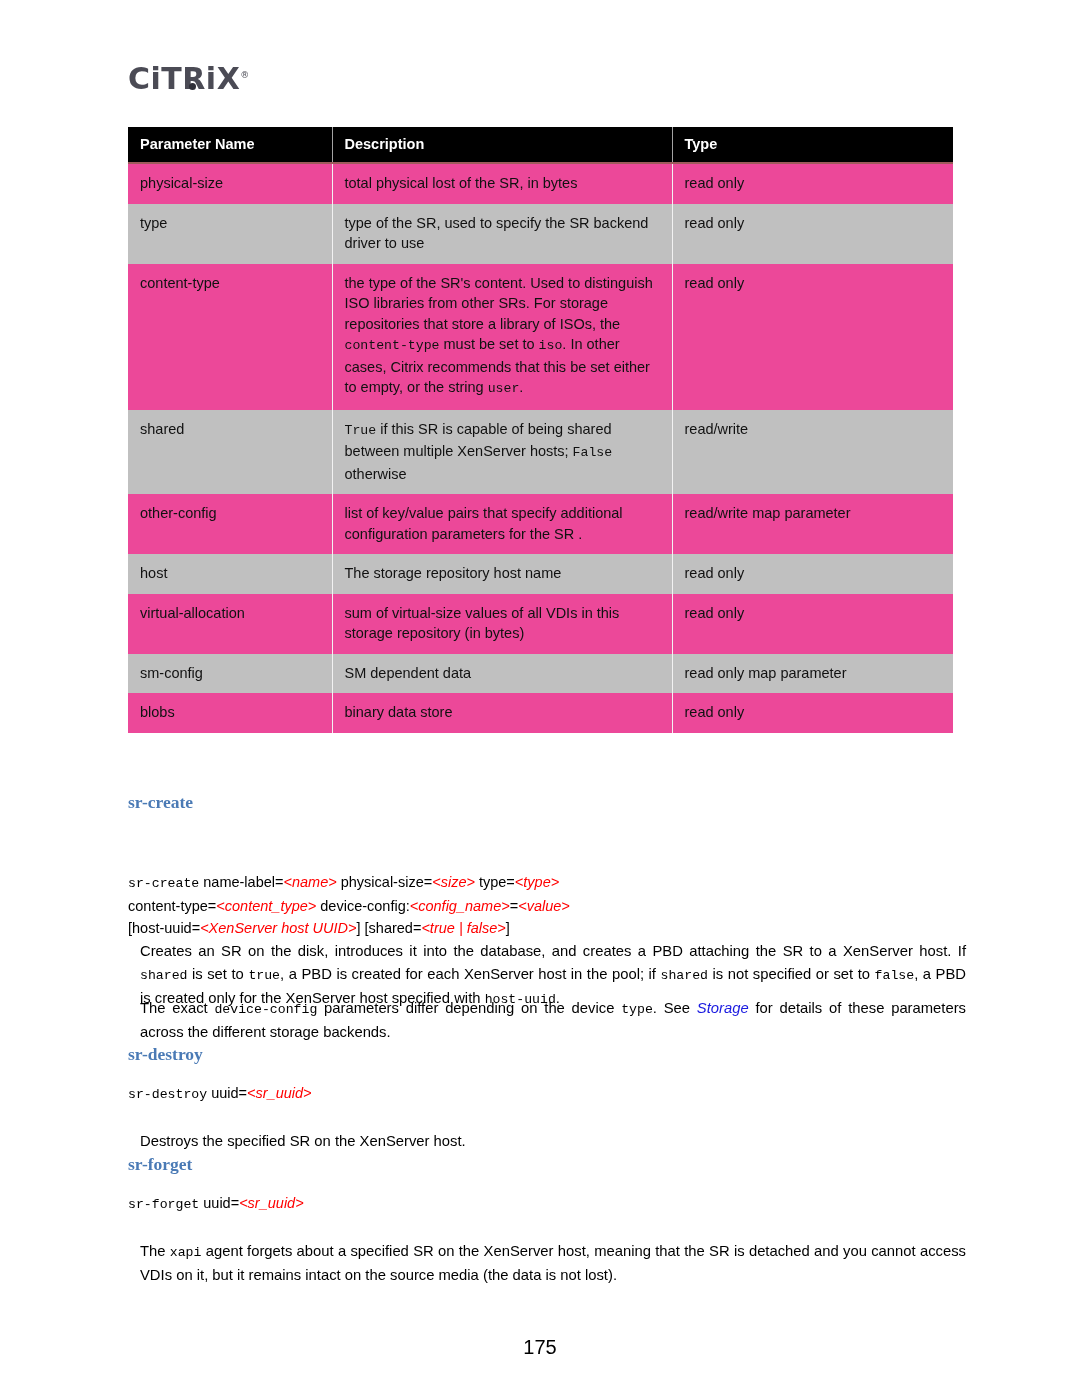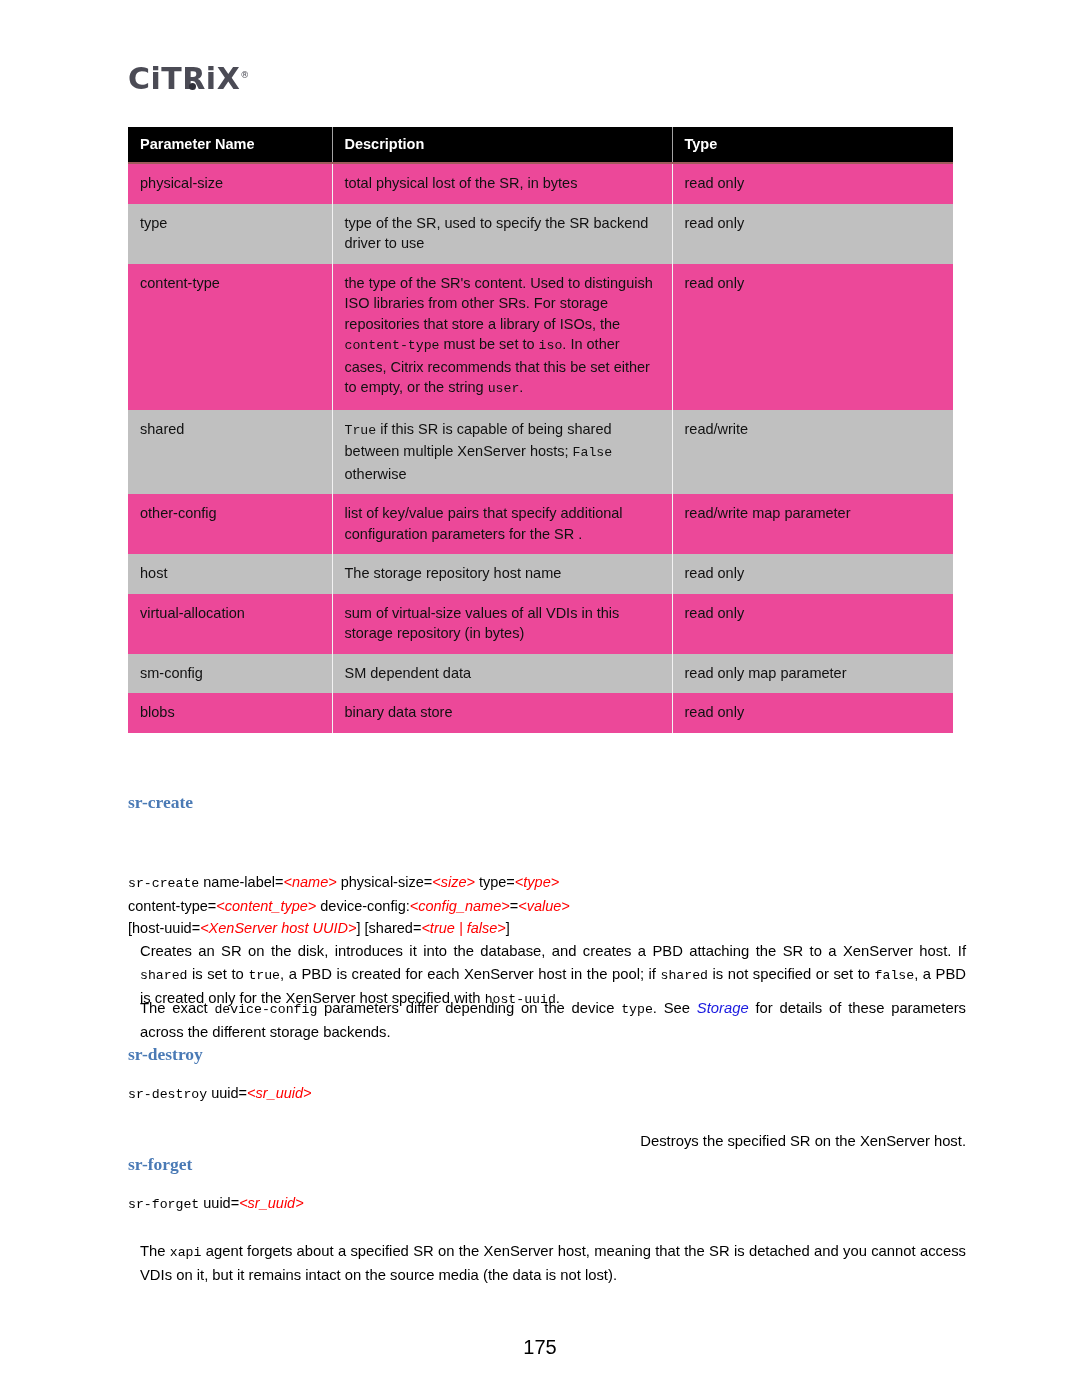--- a/index.html
+++ b/index.html
@@ -127,21 +127,21 @@
   p.body-text {
     position: absolute;
     margin: 12px;
     left: 128px;
     width: 826px;
     font-size: 14.8px;
     line-height: 23px;
     text-align: justify;
     color: #000000;
   }
-  p.body-text.noj { text-align: right; }
+  p.body-text.noj { text-align: left; }
   a.doc-link {
     color: #1a1ae0;
     font-style: italic;
     text-decoration: none;
   }
 
   
   .page-number {
     position: absolute;
     left: 0;

